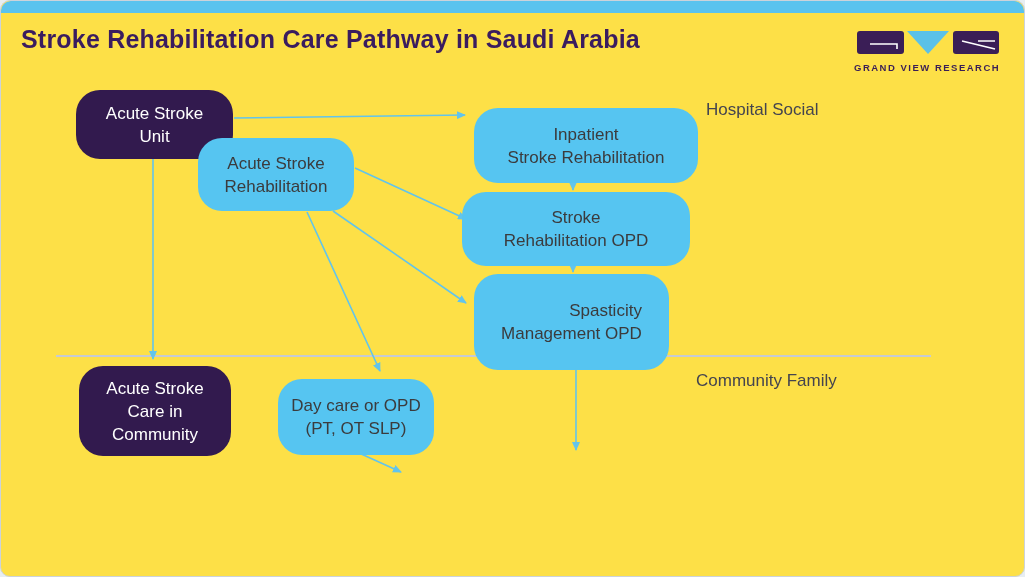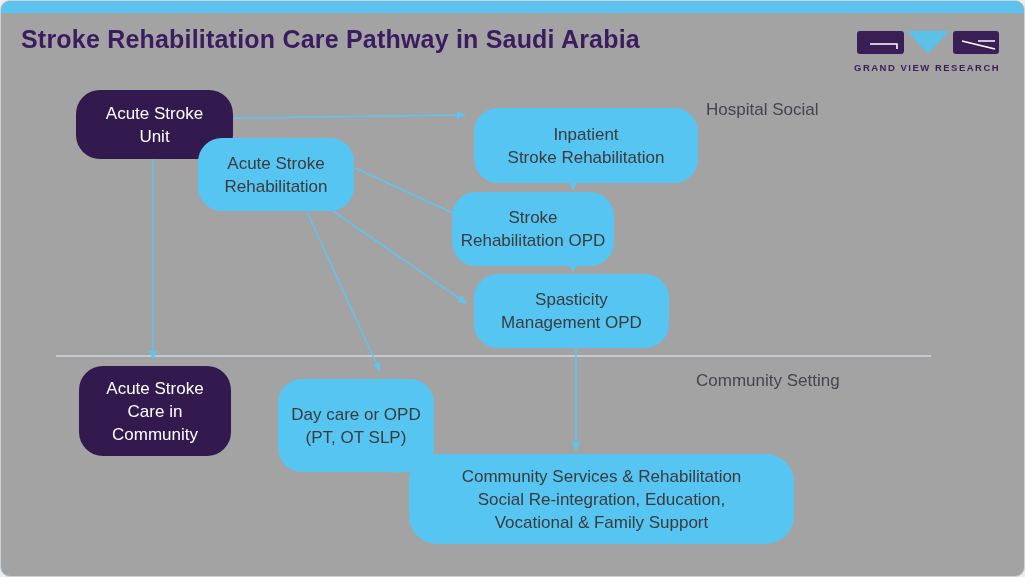--- a/index.html
+++ b/index.html
@@ -1,19 +1,19 @@
 <!DOCTYPE html>
 <html><head>
 <meta charset="utf-8">
 <style>
   html,body{margin:0;padding:0;background:#e8eef2;}
   body{width:1025px;height:577px;font-family:"Liberation Sans",sans-serif;}
   .card{
     position:absolute;left:0;top:0;width:1023px;height:575px;
-    background:#a3a3a3;border:1px solid #ccd3da;border-radius:10px;
+    background:#fde047;border:1px solid #ccd3da;border-radius:10px;
     overflow:hidden;
   }
   .topbar{
     position:absolute;left:0;top:0;width:100%;height:12px;
     background:#5ac3ee;border-radius:10px 10px 0 0;
   }
   .title{
     position:absolute;left:20px;top:24px;width:700px;
     font-size:25px;font-weight:bold;color:#3a1c5f;letter-spacing:.2px;
   }
@@ -66,40 +66,37 @@
     <line x1="354" y1="167" x2="465" y2="218" stroke="#62c4ec" stroke-width="1.6" marker-end="url(#arw)"></line>
     <line x1="332" y1="210" x2="465" y2="302" stroke="#62c4ec" stroke-width="1.6" marker-end="url(#arw)"></line>
     <line x1="306" y1="211" x2="379" y2="370" stroke="#62c4ec" stroke-width="1.6" marker-end="url(#arw)"></line>
     <line x1="572" y1="182" x2="572" y2="189" stroke="#62c4ec" stroke-width="1.6" marker-end="url(#arw)"></line>
     <line x1="572" y1="264" x2="572" y2="271" stroke="#62c4ec" stroke-width="1.6" marker-end="url(#arw)"></line>
     <line x1="575" y1="348" x2="575" y2="449" stroke="#62c4ec" stroke-width="1.6" marker-end="url(#arw)"></line>
     <line x1="358" y1="452" x2="400" y2="471" stroke="#62c4ec" stroke-width="1.6" marker-end="url(#arw)"></line>
   </svg>
 
   <div class="zone-label" style="left:705px;top:99px;">Hospital Social</div>
-  <div class="zone-label" style="left:695px;top:370px;">Community Setting</div>
+  <div class="zone-label" style="left:695px;top:370px;">Community Family</div>
 
   <div class="node dark" style="left:75px;top:89px;width:157px;height:69px;">Acute Stroke
 Unit</div>
 
   <div class="node light" style="left:473px;top:107px;width:224px;height:75px;">Inpatient
 Stroke Rehabilitation</div>
 
-  <div class="node light" style="left:451px;top:191px;width:162px;height:74px;">Stroke
+  <div class="node light" style="left:461px;top:191px;width:228px;height:74px;">Stroke
 Rehabilitation OPD</div>
 
-  <div class="node light" style="left:473px;top:273px;width:195px;height:74px;">Spasticity
+  <div class="node light" style="left:473px;top:273px;width:195px;height:96px;text-align:right;">Spasticity
 Management OPD</div>
 
   <div class="node light" style="left:197px;top:137px;width:156px;height:73px;">Acute Stroke
 Rehabilitation</div>
 
   <div class="node dark" style="left:78px;top:365px;width:152px;height:90px;">Acute Stroke
 Care in
 Community</div>
 
-  <div class="node light" style="left:277px;top:378px;width:156px;height:93px;">Day care or OPD
+  <div class="node light" style="left:277px;top:378px;width:156px;height:76px;">Day care or OPD
 (PT, OT SLP)</div>
 
-  <div class="node light" style="left:408px;top:453px;width:385px;height:90px;border-radius:28px;">Community Services &amp; Rehabilitation
-Social Re-integration, Education,
-Vocational &amp; Family Support</div>
 </div>
 
 </body></html>

